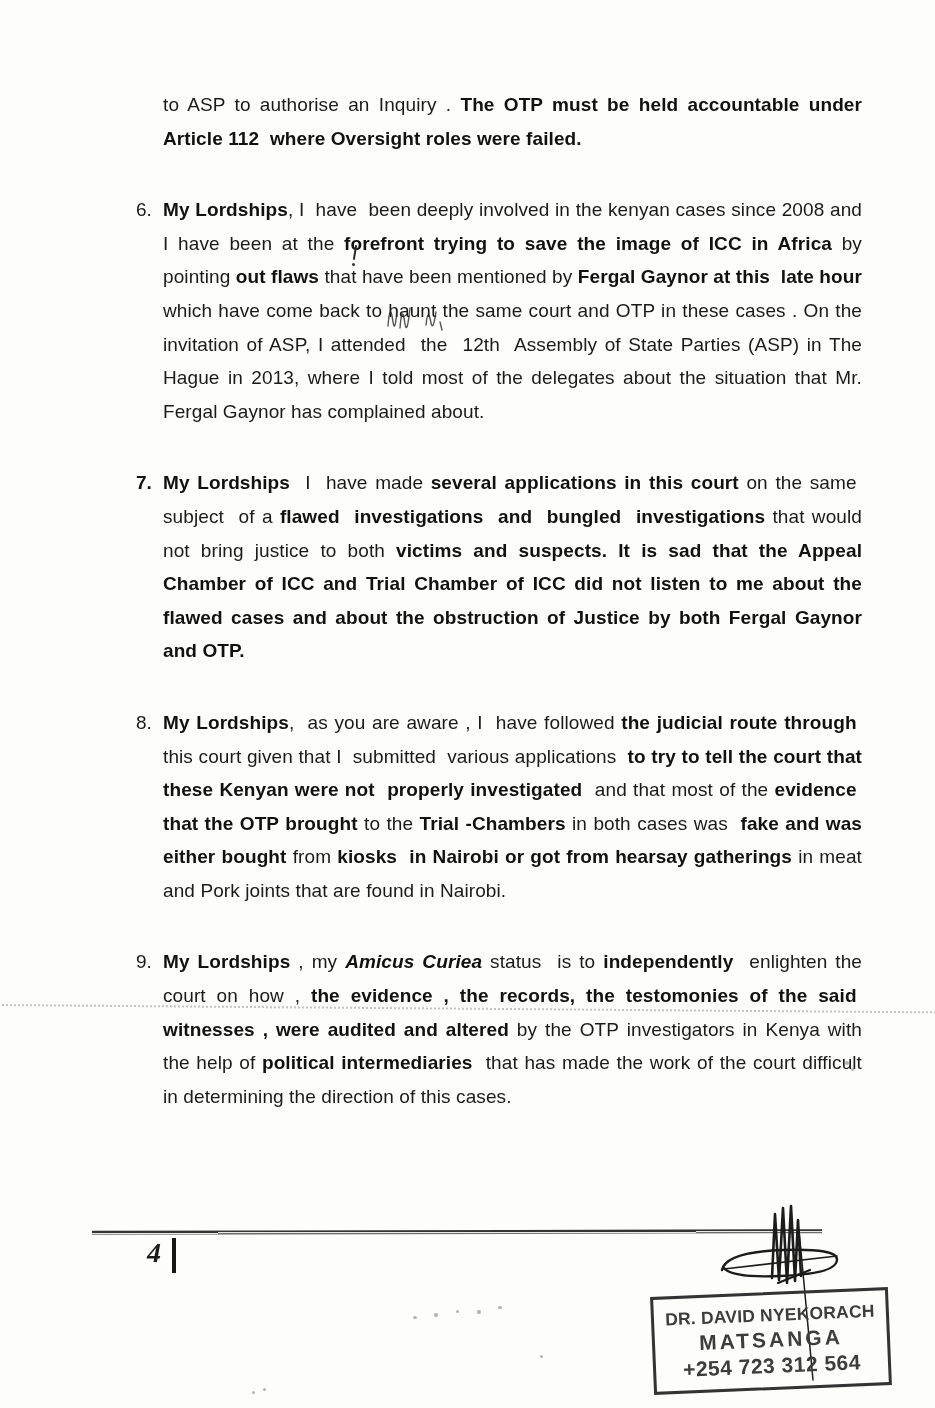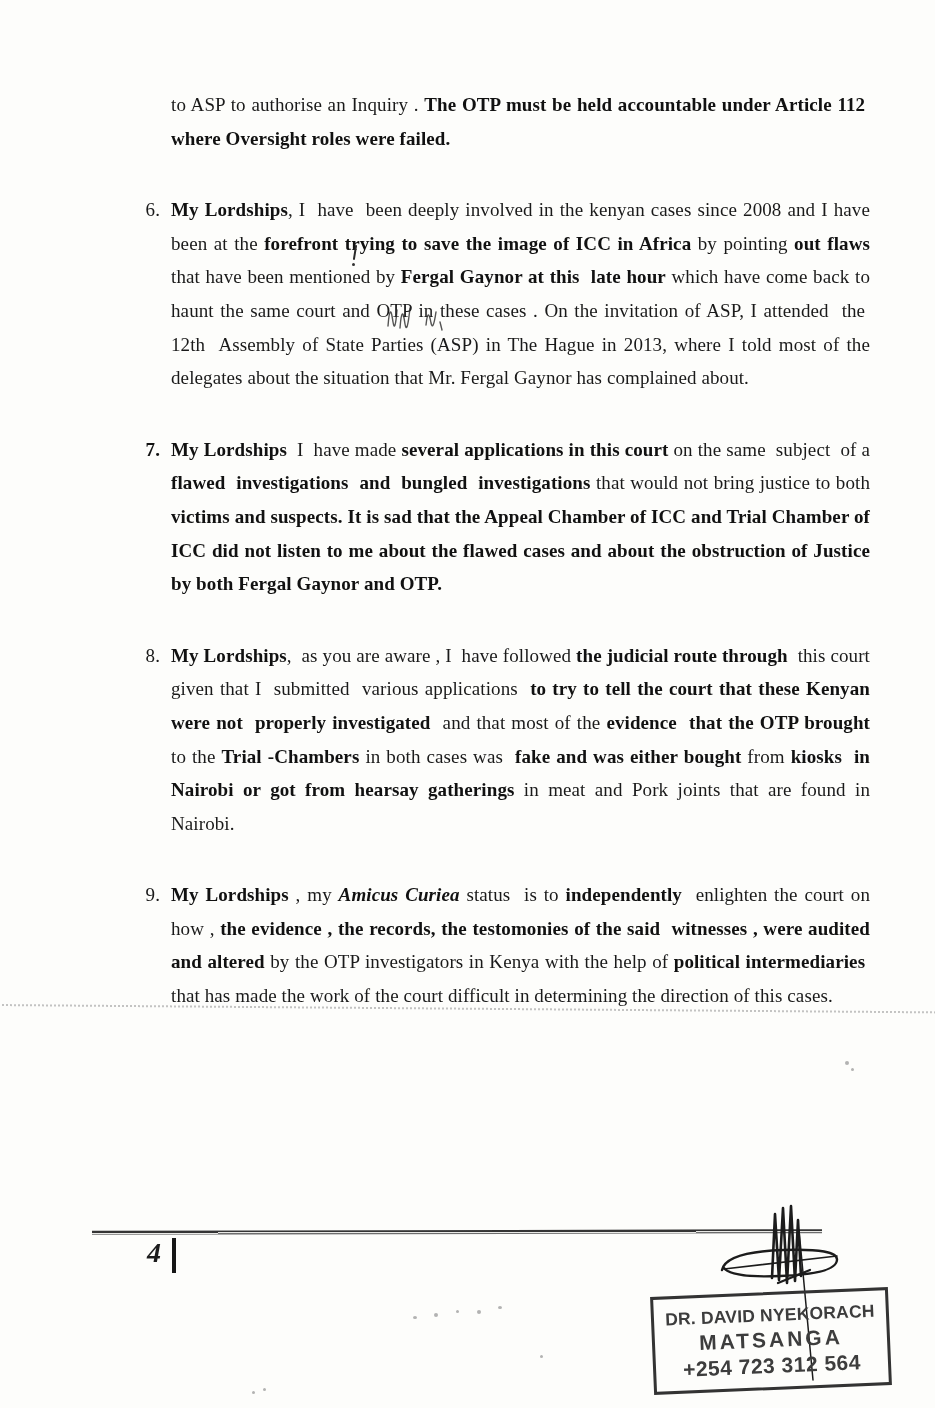--- a/index.html
+++ b/index.html
@@ -2,21 +2,21 @@
 <html><head>
 <meta charset="utf-8">
 <style>
   html,body{margin:0;padding:0;}
   body{
     width:935px;height:1408px;position:relative;overflow:hidden;
     background:#fdfdfb;
     font-family:"Liberation Sans", sans-serif;
     color:#181818;
   }
-  .doc{position:absolute;left:171px;top:88px;width:699px;font-family:Liberation Serif, serif;}
+  .doc{position:absolute;left:163px;top:88px;width:699px;}
   .para{
     position:relative;margin:0 0 38px 0;
     font-size:19px;line-height:33.6px;
     text-align:justify;letter-spacing:0.1px;
     color:#1a1a1a;
   }
   .para:last-child{margin-bottom:0;}
   .num{position:absolute;right:calc(100% + 11px);top:0;white-space:nowrap;}
   .b{font-weight:700;color:#111;}
   .i{font-style:italic;}

